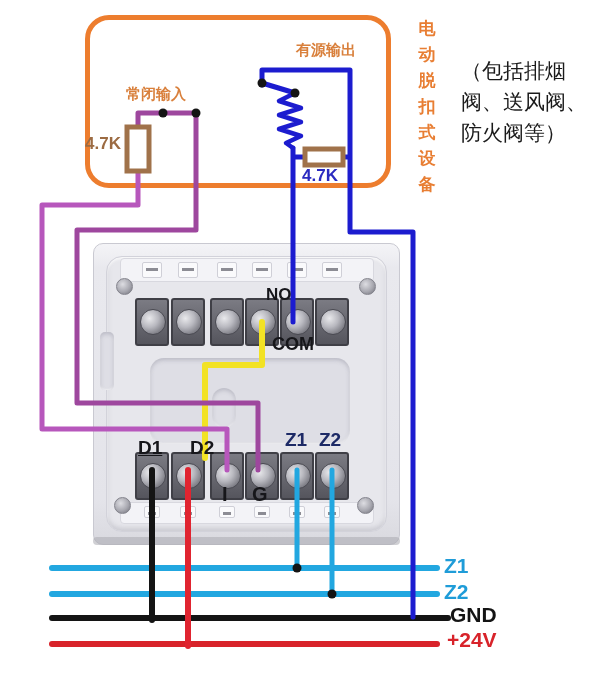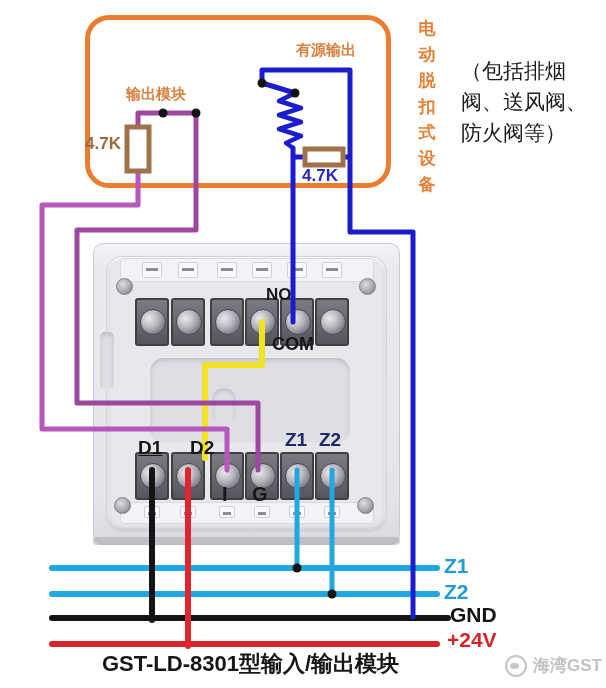--- a/index.html
+++ b/index.html
@@ -163,21 +163,21 @@
     <g fill="#141414">
       <circle cx="163" cy="113" r="4.5"></circle>
       <circle cx="196" cy="113" r="4.5"></circle>
       <circle cx="262" cy="83" r="4.5"></circle>
       <circle cx="295" cy="93" r="4.5"></circle>
       <circle cx="297" cy="568" r="4.5"></circle>
       <circle cx="332" cy="594" r="4.5"></circle>
     </g>
   </svg>
 
-  <div class="lbl orange-lbl" style="left:126px;top:85px;">输出模块</div>
+  <div class="lbl orange-lbl" style="left:126px;top:85px;">常闭输入</div>
   <div class="lbl brown-lbl" style="left:85px;top:134px;">4.7K</div>
   <div class="lbl orange-lbl" style="left:263px;top:41px;margin-left:33px;">有源输出</div>
   <div class="lbl blue-lbl" style="left:302px;top:166px;">4.7K</div>
 
   <div id="device-vert" class="abs">电动脱扣式设备</div>
 
   <div id="note" class="abs">
     <div>（包括排烟</div>
     <div>阀、送风阀、</div>
     <div>防火阀等）</div>
@@ -190,19 +190,14 @@
   <div class="lbl mod-lbl" style="left:222px;top:483px;font-size:20px;">I</div>
   <div class="lbl mod-lbl" style="left:252px;top:483px;font-size:20px;">G</div>
   <div class="lbl navy-lbl" style="left:285px;top:429px;font-size:19px;">Z1</div>
   <div class="lbl navy-lbl" style="left:319px;top:429px;font-size:19px;">Z2</div>
 
   <div class="lbl" style="left:444px;top:554px;font-size:21px;font-weight:bold;color:#1f9cd8;">Z1</div>
   <div class="lbl" style="left:444px;top:580px;font-size:21px;font-weight:bold;color:#1f9cd8;">Z2</div>
   <div class="lbl" style="left:450px;top:603px;font-size:21px;font-weight:bold;color:#141414;">GND</div>
   <div class="lbl" style="left:447px;top:628px;font-size:21px;font-weight:bold;color:#d8232a;">+24V</div>
 
-  <div id="caption" class="lbl">GST-LD-8301型输入/输出模块</div>
-  <div id="watermark" class="abs">
-    <div id="wm-logo"></div>
-    <div id="wm-text">海湾GST</div>
-  </div>
 
 </div>
 
 </body></html>

